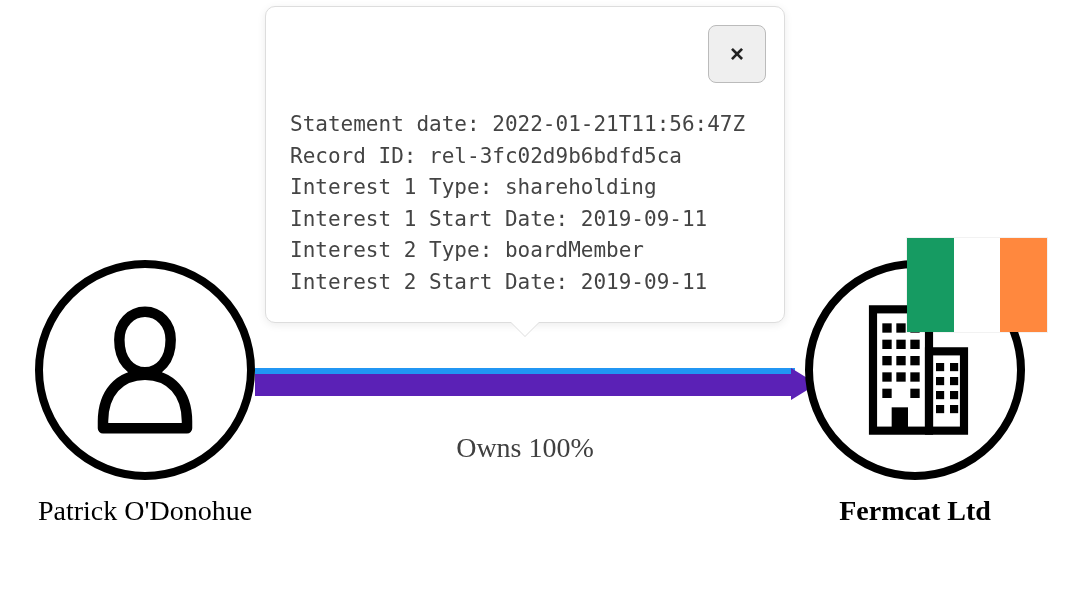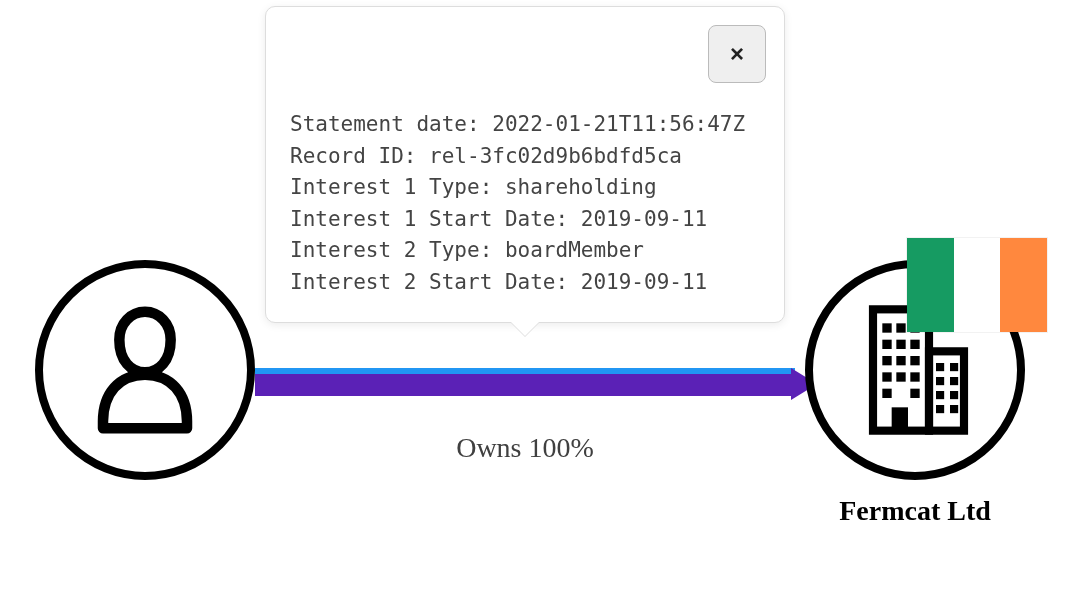--- a/index.html
+++ b/index.html
@@ -153,20 +153,21 @@
 </head>
 <body>
 
 <div class="node" style="left:30px; top:260px;">
   <div class="node-circle">
     <svg class="person-svg" viewBox="0 0 100 120">
       <path d="M50 10 c-12 0 -22 10 -22 24 c0 18 10 28 22 28 c12 0 22 -10 22 -28 c0 -14 -10 -24 -22 -24 Z
                M50 64 c-22 0 -36 16 -36 40 v6 h72 v-6 c0 -24 -14 -40 -36 -40 Z" fill="none" stroke="#000" stroke-width="9" stroke-linejoin="round" stroke-linecap="round"></path>
     </svg>
   </div>
+  <div class="node-label">Patrick O'Donohue</div>
 </div>
 
 <div class="edge">
   <div class="edge-head"></div>
 </div>
 <div class="edge-label">Owns 100%</div>
 
 <div class="node" style="left:800px; top:260px;font-weight:bold;">
   <div class="node-circle">
     <svg class="building-svg" viewBox="0 0 100 120">

